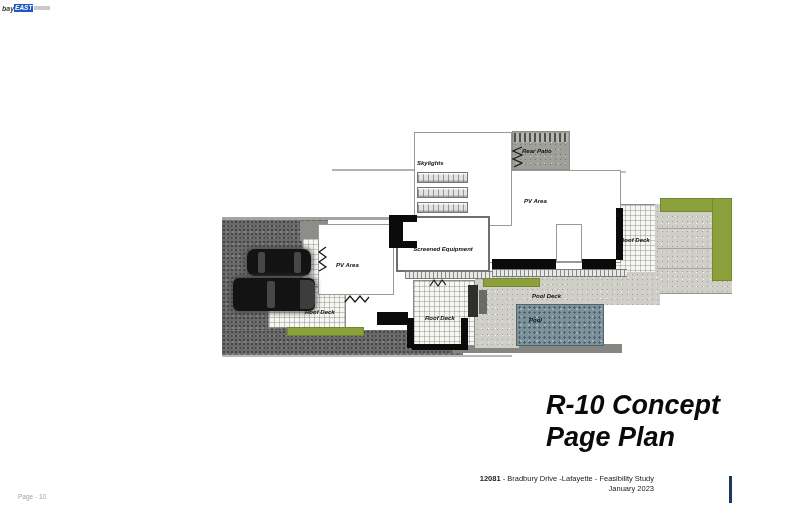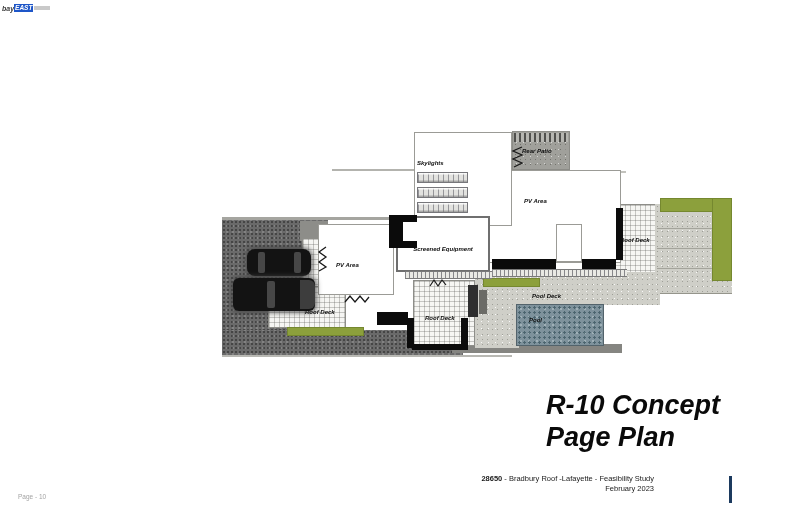--- a/index.html
+++ b/index.html
@@ -205,22 +205,22 @@
     <div class="lbl" style="left:532px;top:293px;">Pool Deck</div>
     <div class="lbl" style="left:529px;top:317px;">Pool</div>
   </div>
 
   <div class="sheet-title">
     <div>R-10 Concept</div>
     <div>Page Plan</div>
   </div>
 
   <div class="tb-text">
-    <div><span style="font-weight:bold">28650</span><span> - Bradbury Roof -Lafayette - Feasibility Study</span></div>
-    <div>February 2023</div>
+    <div><span style="font-weight:bold">12081</span><span> - Bradbury Drive -Lafayette - Feasibility Study</span></div>
+    <div>January 2023</div>
   </div>
 
   <div class="lca-icon">
     <div class="inner"></div>
     <div class="bar-h"></div>
     <div class="bar-v"></div>
   </div>
   <div class="lca-word">LCA</div>
   <div class="lca-sub">ARCHITECTS</div>
 

